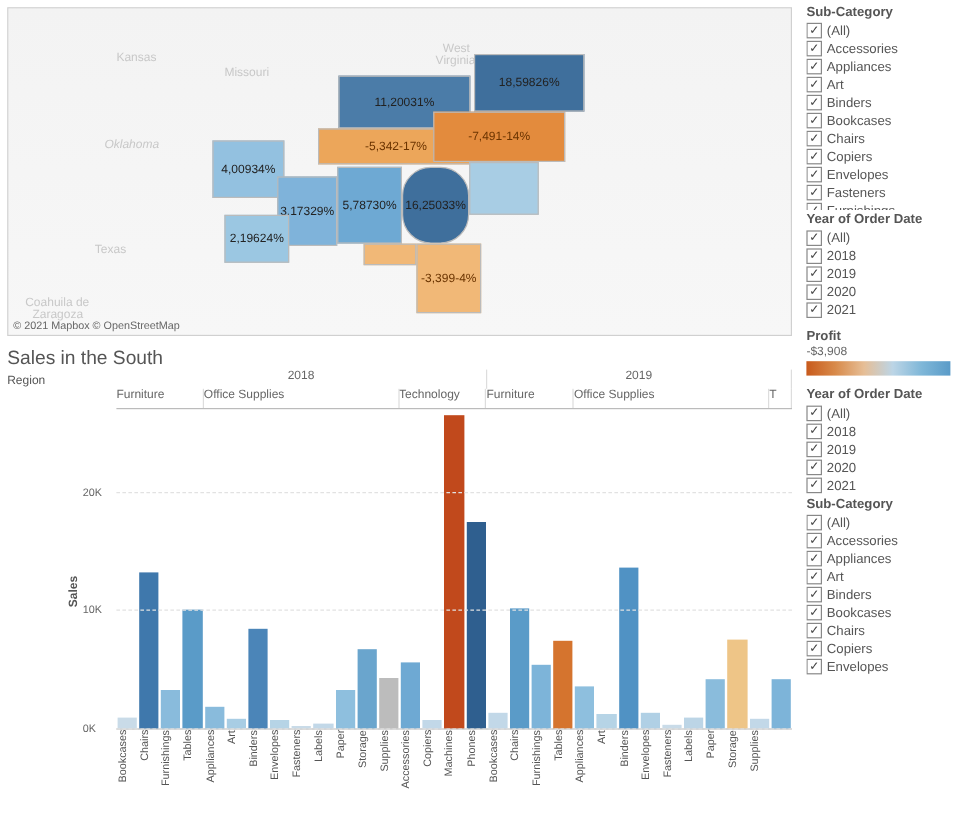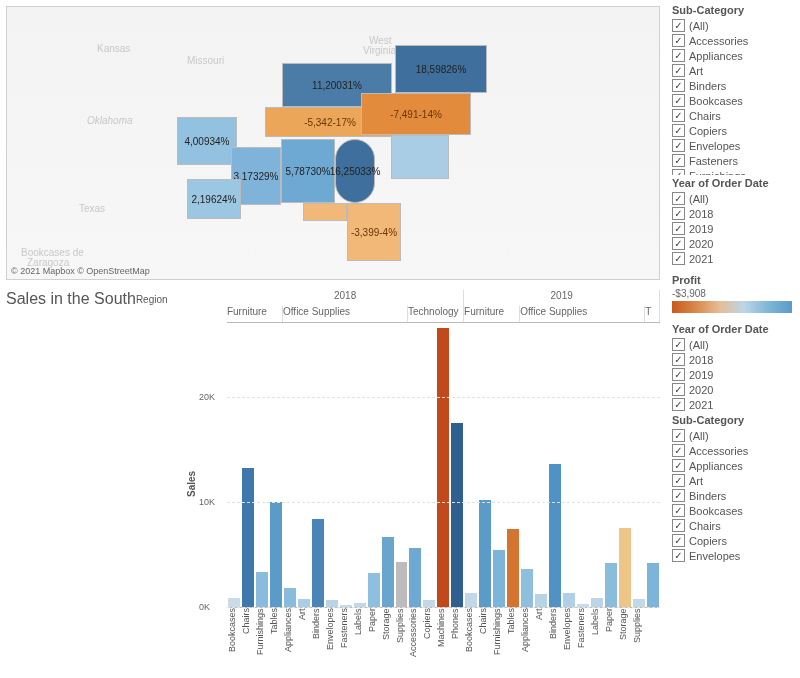--- a/index.html
+++ b/index.html
@@ -8,21 +8,21 @@
   .side{width:134px;padding:2px 0 0 6px;box-sizing:border-box;overflow:hidden}
   
   .map-wrap{padding:4px 6px 0 6px}
   .title{font-size:16px;color:#555}
   .map-box{border:1px solid #d0d0d0;height:272px;position:relative;background:linear-gradient(#f3f3f3,#f7f7f7);margin-top:2px;overflow:hidden}
   .bg-state{position:absolute;color:#c8c8c8;font-size:10px}
   .state{position:absolute;box-sizing:border-box;display:flex;align-items:center;justify-content:center;font-size:10px;line-height:11px;border:1px solid #bbb;text-align:center;color:#222}
   .state.neg{color:#6b3400}
   .copyright{position:absolute;left:4px;bottom:3px;font-size:9px;color:#666}
   
-  .sales-wrap{padding:10px 6px 0 6px;flex:1;display:flex;flex-direction:row}
+  .sales-wrap{padding:10px 6px 0 6px;flex:1;display:flex;flex-direction:column}
   .sales-head{font-size:9px;color:#666;text-align:center;margin-top:6px}
   .sales-grid{display:flex;flex:1;min-height:0}
   .ylabel{writing-mode:vertical-rl;transform:rotate(180deg);font-size:10px;font-weight:bold;color:#555;text-align:center;padding:0 2px}
   .region-col{width:48px;display:flex;flex-direction:column}
   .region-head{font-size:10px;color:#555;height:34px;display:flex;align-items:flex-start;padding-top:4px}
   .region-val{flex:1;display:flex;align-items:center;font-size:10px;color:#555}
   .chart{flex:1;display:flex;flex-direction:column}
   .year-row{display:flex;height:16px;font-size:10px;color:#666}
   .year-row>div{border-right:1px solid #ddd;text-align:center}
   .cat-row{display:flex;height:16px;font-size:10px;color:#666}
@@ -50,21 +50,21 @@
 
     <div class="map-wrap">
       <div class="map-box">
         <div id="bg-labels">
             <div class="bg-state" style="left: 90px; top: 36px;">Kansas</div>
             <div class="bg-state" style="left: 180px; top: 48px;">Missouri</div>
             <div class="bg-state" style="left: 362px; top: 28px;">West</div>
             <div class="bg-state" style="left: 356px; top: 38px;">Virginia</div>
             <div class="bg-state" style="left: 80px; top: 108px; font-style: italic;">Oklahoma</div>
             <div class="bg-state" style="left: 72px; top: 196px;">Texas</div>
-            <div class="bg-state" style="left: 14px; top: 240px;">Bookcases de</div>
+            <div class="bg-state" style="left: 14px; top: 240px;">Coahuila de</div>
             <div class="bg-state" style="left: 20px; top: 250px;">Zaragoza</div>
           </div>
         <div id="states">
             <div class="state" style="left: 275px; top: 56px; width: 110px; height: 44px; background: rgb(75, 124, 168);">
               <div>11,200</div>
               <div>31%</div>
             </div>
             <div class="state" style="left: 388px; top: 38px; width: 92px; height: 48px; background: rgb(63, 111, 156);">
               <div>18,598</div>
               <div>26%</div>
@@ -82,21 +82,21 @@
               <div>34%</div>
             </div>
             <div class="state" style="left: 224px; top: 140px; width: 50px; height: 58px; background: rgb(127, 179, 218);">
               <div>3,173</div>
               <div>29%</div>
             </div>
             <div class="state" style="left: 274px; top: 132px; width: 54px; height: 64px; background: rgb(110, 169, 211);">
               <div>5,787</div>
               <div>30%</div>
             </div>
-            <div class="state" style="left: 328px; top: 132px; width: 40px; height: 64px; background: rgb(63, 111, 156); border-radius: 24px;">
+            <div class="state" style="left: 328px; top: 132px; width: 56px; height: 64px; background: rgb(63, 111, 156); border-radius: 24px;">
               <div>16,250</div>
               <div>33%</div>
             </div>
             <div class="state" style="left: 384px; top: 128px; width: 58px; height: 44px; background: rgb(168, 205, 228);"></div>
             <div class="state" style="left: 180px; top: 172px; width: 54px; height: 40px; background: rgb(155, 199, 226);">
               <div>2,196</div>
               <div>24%</div>
             </div>
             <div class="state neg" style="left: 340px; top: 196px; width: 54px; height: 58px; background: rgb(241, 184, 119);">
               <div>-3,399</div>

